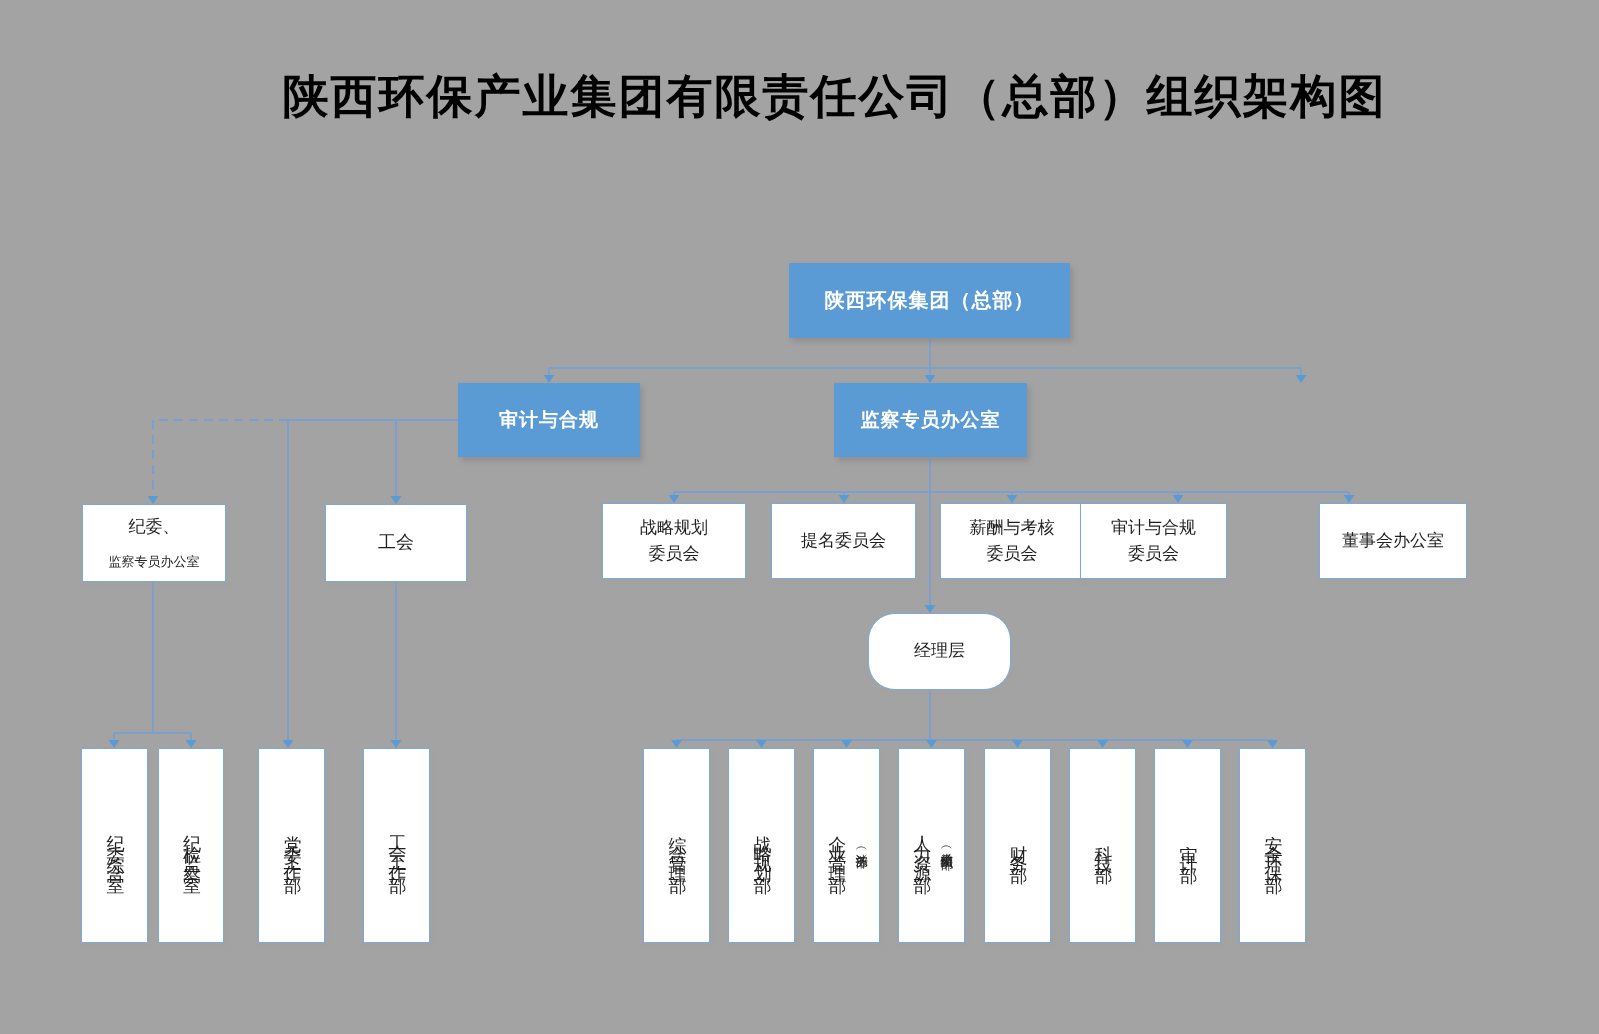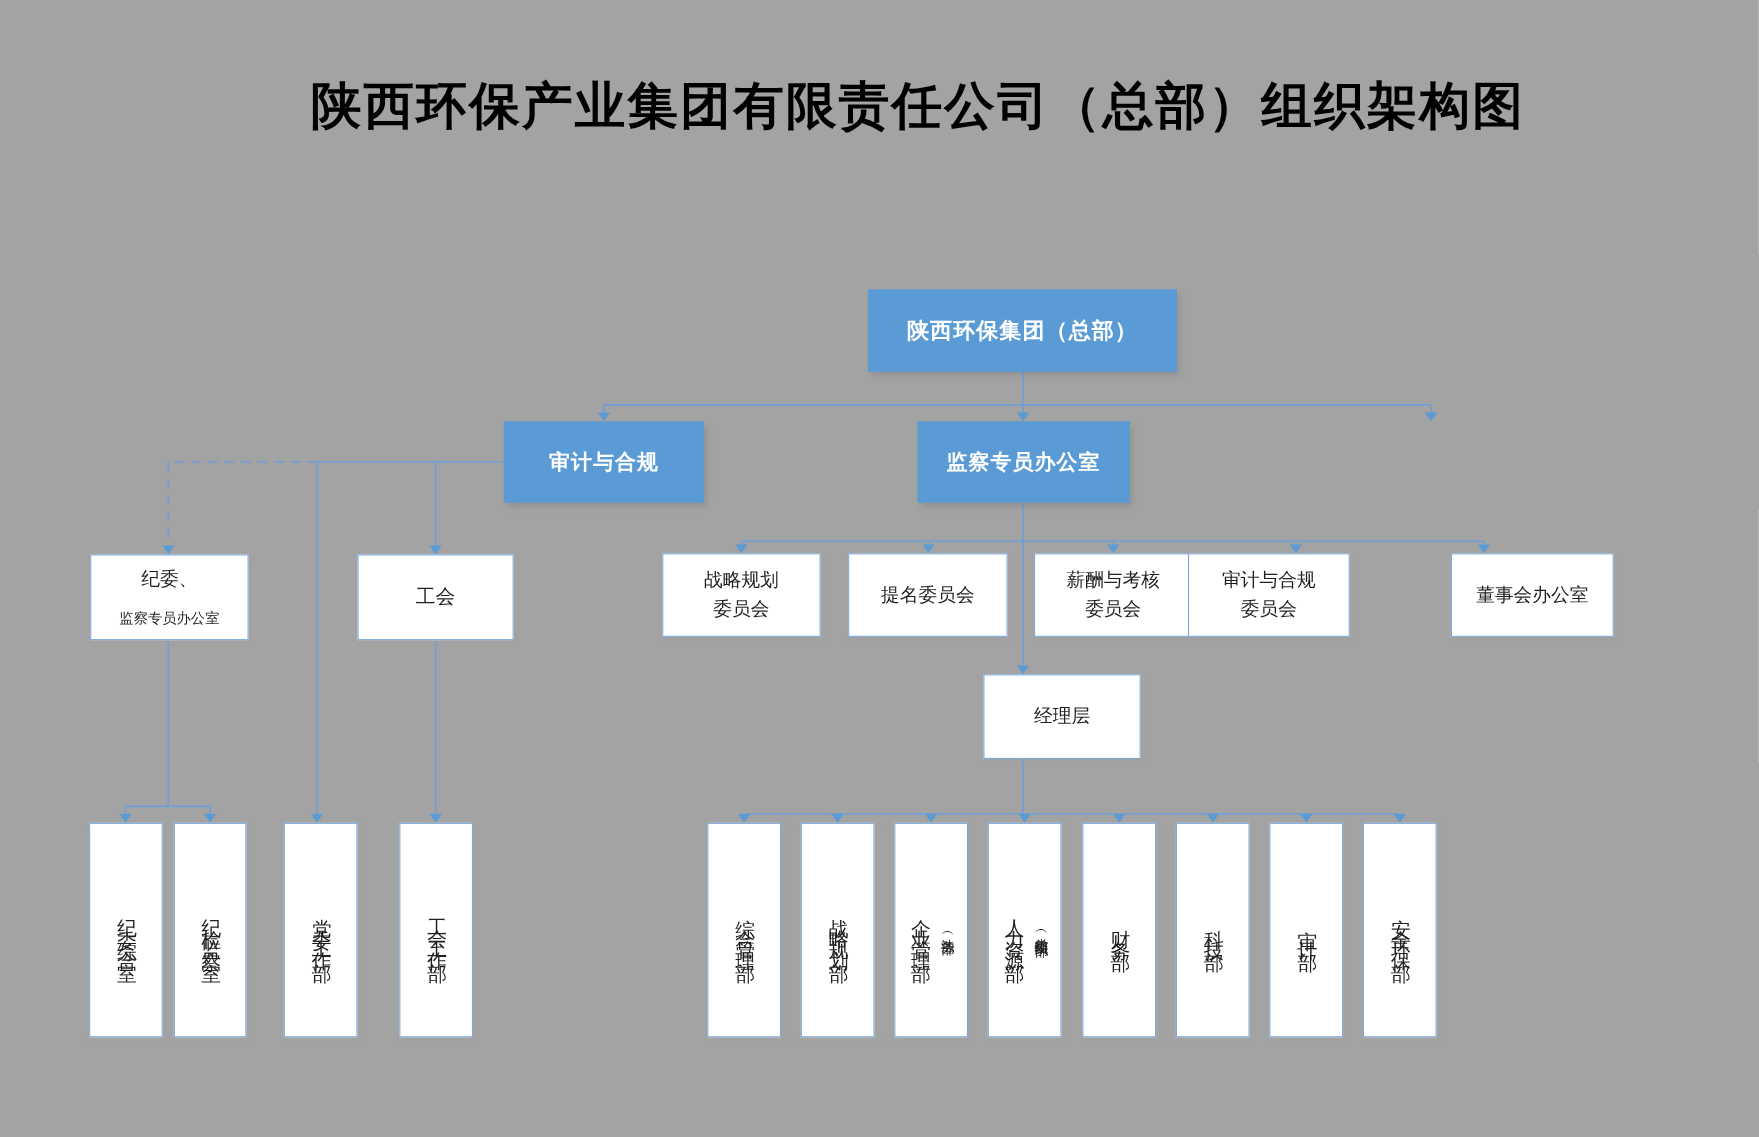--- a/index.html
+++ b/index.html
@@ -165,21 +165,21 @@
     <span>委员会</span>
   </div>
   <div class="box white two-line" style="left:1080px;top:503px;width:147px;height:76px;">
     <span>审计与合规</span>
     <span>委员会</span>
   </div>
   <div class="box white" style="left:1275px;top:503px;width:148px;height:76px;margin-left:44px;">
     <span>董事会办公室</span>
   </div>
 
-  <div class="box white" style="left:894px;top:613px;width:143px;height:77px;">
+  <div class="box white" style="left:868px;top:613px;width:143px;height:77px;border-radius:27px;">
     <span>经理层</span>
   </div>
 
   <div class="box white vbox" style="left:81px;top:748px;width:67px;height:195px;">
     <span class="vmain">纪委综合室</span>
   </div>
   <div class="box white vbox" style="left:158px;top:748px;width:66px;height:195px;">
     <span class="vmain">纪检监察室</span>
   </div>
   <div class="box white vbox" style="left:258px;top:748px;width:67px;height:195px;">

